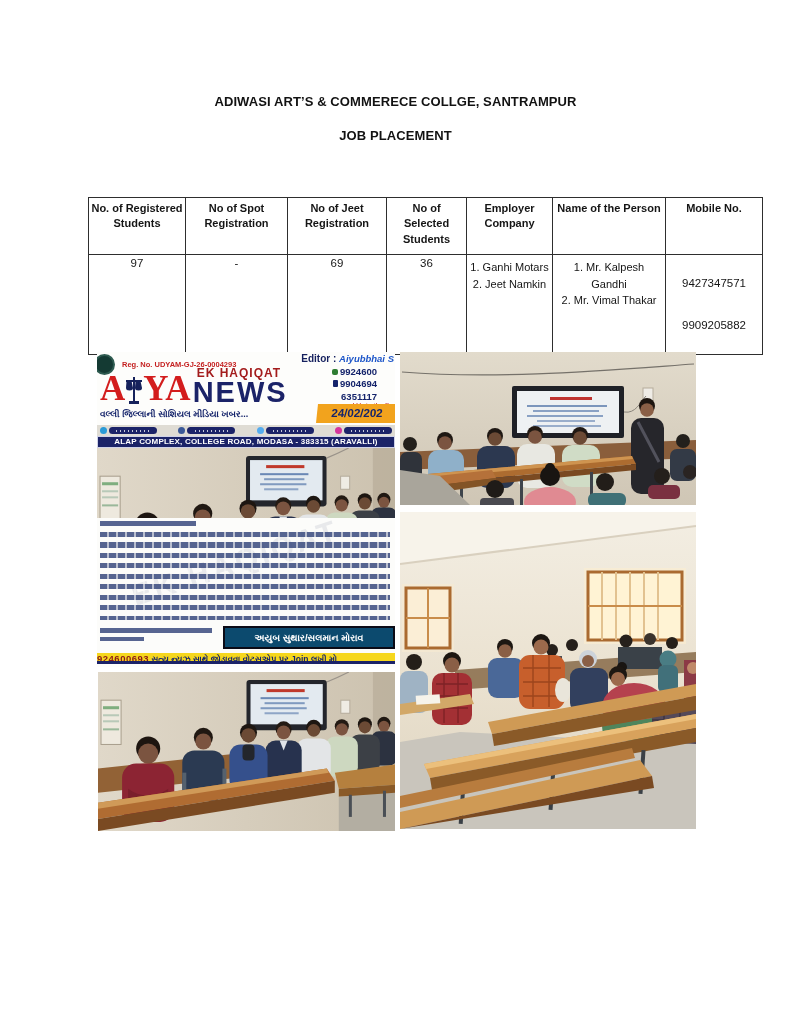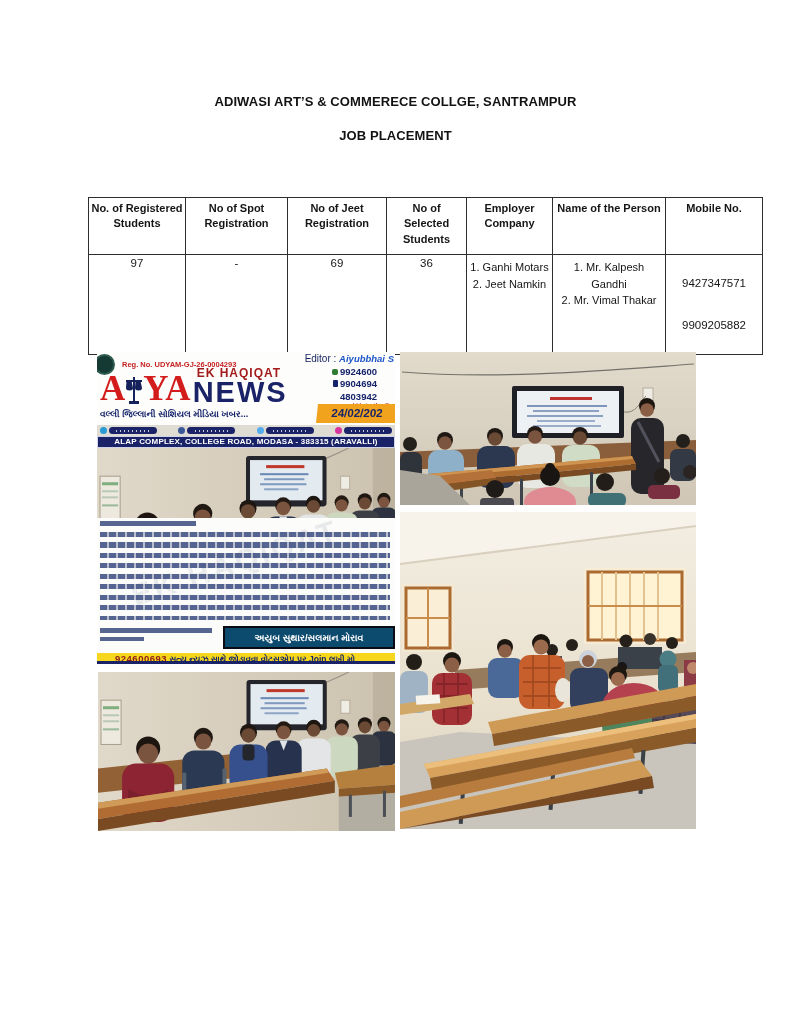--- a/index.html
+++ b/index.html
@@ -25,21 +25,21 @@
   
   .photo{position:absolute;overflow:hidden;background:#cfc7b8;}
   .photo svg{display:block;width:100%;height:100%;}
 
   
   .clip{position:absolute;left:97px;top:352px;width:298px;height:315px;background:#fdfdfb;overflow:hidden;}
   .clip-logo-circle{position:absolute;left:-3px;top:2px;width:17px;height:17px;border-radius:50%;
                     background:#143a33;border:2px solid #2e5b50;}
   .reg-no{position:absolute;left:25px;top:8px;font-size:7.5px;font-weight:bold;color:#c41f1f;}
   .editor{position:absolute;right:1px;top:1px;font-size:10px;white-space:nowrap;}
-  .editor .lbl{font-weight:normal;color:#15205e;}
+  .editor .lbl{font-weight:bold;color:#15205e;}
   .editor .nm{font-style:italic;font-weight:bold;color:#1d56c9;font-size:9.5px;}
   .phones{position:absolute;right:18px;top:14px;text-align:right;font-size:9.5px;font-weight:bold;
           color:#15246b;line-height:1.3;}
   .phone-ic{display:inline-block;width:6px;height:6px;border-radius:2px;background:#2e7d32;margin-right:2px;}
   .mobile-ic{display:inline-block;width:5px;height:7px;border-radius:1px;background:#15246b;margin-right:2px;}
   .clip-email{position:absolute;right:2px;top:50px;font-size:5.5px;color:#c41f1f;font-weight:bold;}
   .logo-row{position:absolute;left:3px;top:14px;display:flex;align-items:flex-end;}
   .logo-a{font-size:35px;line-height:.9;font-weight:900;color:#d31d1d;font-family:"Liberation Serif",serif;}
   .logo-stack{display:flex;flex-direction:column;margin-left:2px;}
   .logo-tag{font-size:12px;font-weight:bold;color:#a31c1c;letter-spacing:1px;margin-left:4px;}
@@ -65,21 +65,21 @@
         repeating-linear-gradient(90deg,rgba(252,252,250,0) 0 7px,rgba(252,252,250,.6) 7px 9px),
         repeating-linear-gradient(180deg,#394a7e 0 5px,rgba(0,0,0,0) 5px 10.5px);opacity:.85;}
   .sim-bar{position:absolute;height:5px;background:#394a7e;opacity:.85;}
   .wm{position:absolute;left:30px;top:28px;transform:rotate(-18deg);font-weight:900;font-size:30px;
       color:rgba(100,110,140,.13);letter-spacing:3px;white-space:nowrap;}
   .byline-box{position:absolute;right:0;top:108px;width:168px;height:19px;background:#0c4a6e;
               border:2px solid #0b0b16;color:#fff;font-weight:bold;font-size:9.5px;text-align:center;
               line-height:19px;overflow:hidden;white-space:nowrap;}
   .yellowstrip{position:absolute;left:0;top:301px;width:100%;height:11px;background:#f6d71d;
                border-bottom:3px solid #1b2368;font-weight:bold;font-size:8.5px;line-height:11px;
-               white-space:nowrap;overflow:hidden;padding-left:18px;box-sizing:border-box;}
+               white-space:nowrap;overflow:hidden;padding-left:0;box-sizing:border-box;}
   .yellowstrip .n{color:#8a1818;font-size:9.5px;letter-spacing:.5px;}
   .yellowstrip .t{color:#15246b;}
 </style>
 </head>
 <body>
 
 <div class="page">
 
   <div class="doc-line" style="top:128px;">JOB PLACEMENT</div>
   <div class="doc-line" style="top:94px;">ADIWASI ART’S &amp; COMMERECE COLLGE, SANTRAMPUR</div>
@@ -207,21 +207,21 @@
   <div class="clip">
     <div class="clip-logo-circle"></div>
     <div class="reg-no">Reg. No. UDYAM-GJ-26-0004293</div>
     <div class="editor">
       <span class="lbl">Editor :</span>
       <span class="nm">Aiyubbhai S</span>
     </div>
     <div class="phones">
       <div><span class="phone-ic"></span><span>9924600</span></div>
       <div><span class="mobile-ic"></span><span>9904694</span></div>
-      <div><span>4803942</span></div>
+      <div><span>6351117</span></div>
     </div>
     <div class="clip-email">ayubbhaisuthar@g</div>
     <div class="logo-row">
       <span class="logo-a">A</span>
       <svg width="18" height="30" viewBox="0 0 18 30">
         <line x1="9" y1="2" x2="9" y2="26" stroke="#16225c" stroke-width="2"></line>
         <line x1="1" y1="6" x2="17" y2="6" stroke="#16225c" stroke-width="2"></line>
         <path d="M1,6 l-0.5,7 a3.5,2.5 0 0 0 7,0 L6,6 z" fill="#16225c" transform="translate(0.5,0)"></path>
         <path d="M12,6 l-0.5,7 a3.5,2.5 0 0 0 7,0 L17,6 z" fill="#16225c" transform="translate(-1.5,0)"></path>
         <rect x="4" y="26" width="10" height="3" fill="#16225c"></rect>

